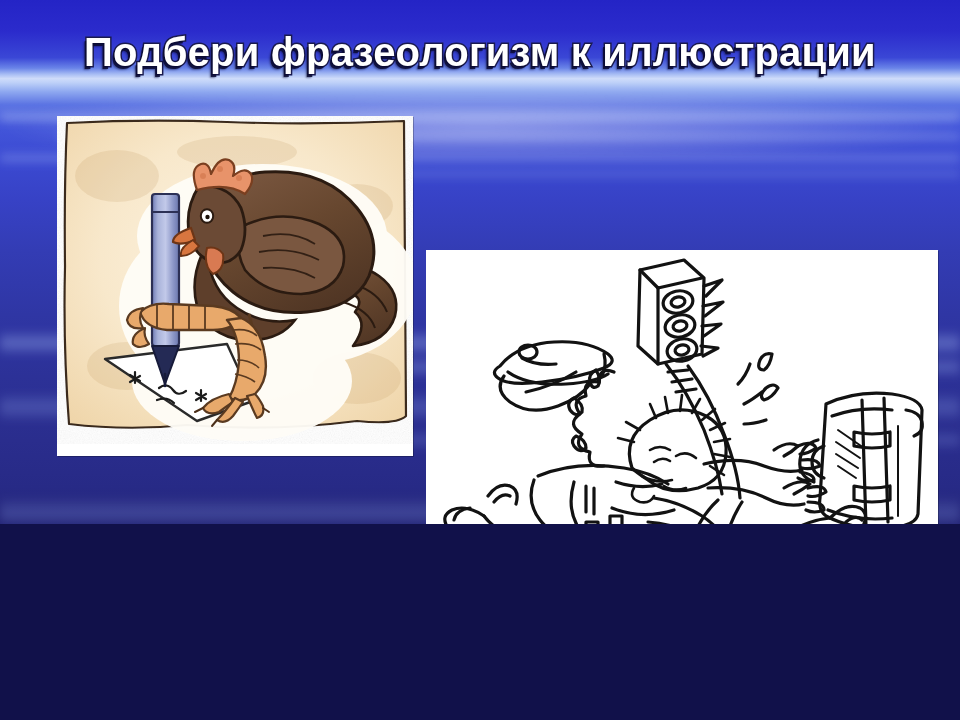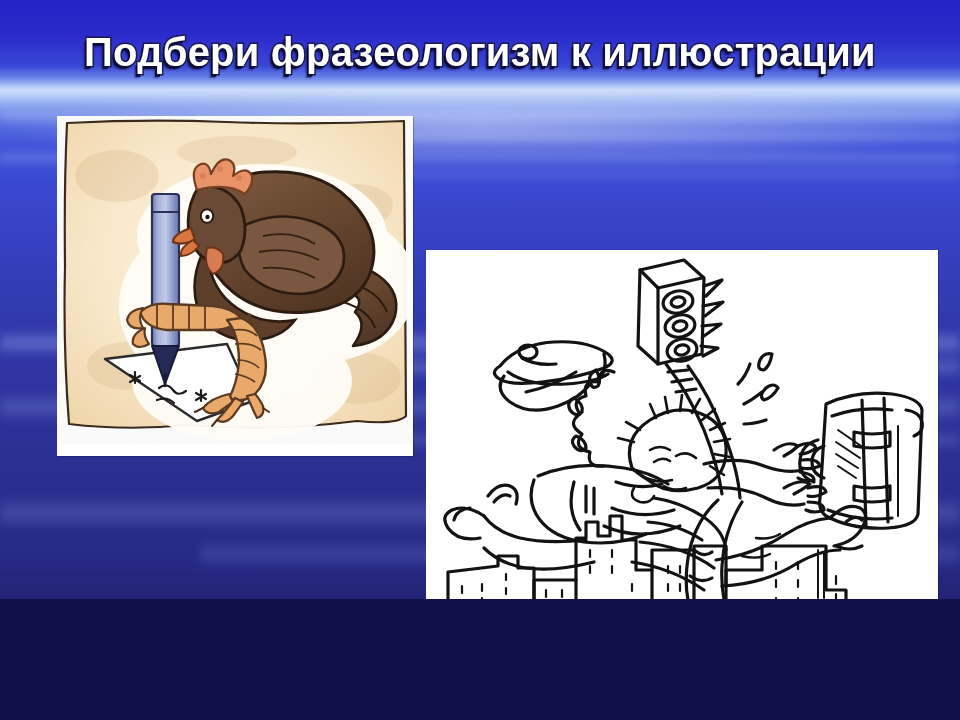--- a/index.html
+++ b/index.html
@@ -9,21 +9,21 @@
     background: #11114a;
   }
   body {
     font-family: "Liberation Sans", sans-serif;
   }
 
   
   .slide {
     position: relative;
     width: 960px;
-    height: 599px;
+    height: 524px;
     overflow: hidden;
     background: #2a2ac8;
   }
 
   
   .bg-sky {
     position: absolute;
     inset: 0;
     background: linear-gradient(to bottom,
         #2424c6 0%,

